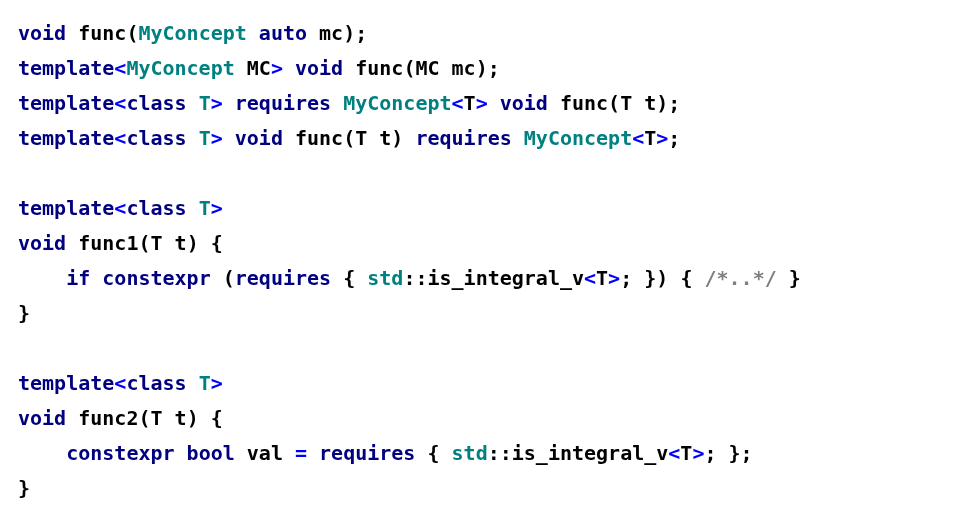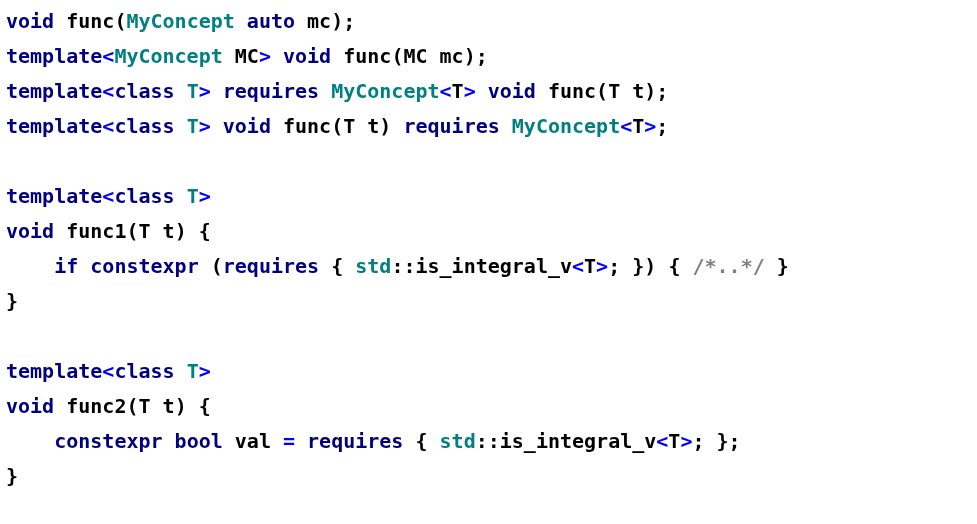--- a/index.html
+++ b/index.html
@@ -3,21 +3,21 @@
 <meta charset="utf-8">
 <style>
   html, body {
     margin: 0;
     padding: 0;
     background: #ffffff;
     width: 977px;
     height: 524px;
   }
   pre.code {
-    margin: 0;
+    margin: 12px;
     padding: 4px 6px;
     font-family: "Menlo", "DejaVu Sans Mono", "Consolas", monospace;
     font-size: 20px;
     line-height: 35px;
     font-weight: 700;
     white-space: pre;
     color: #000000;
   }
   .kw   { color: #000080; }   
   .ty   { color: #008080; }   

